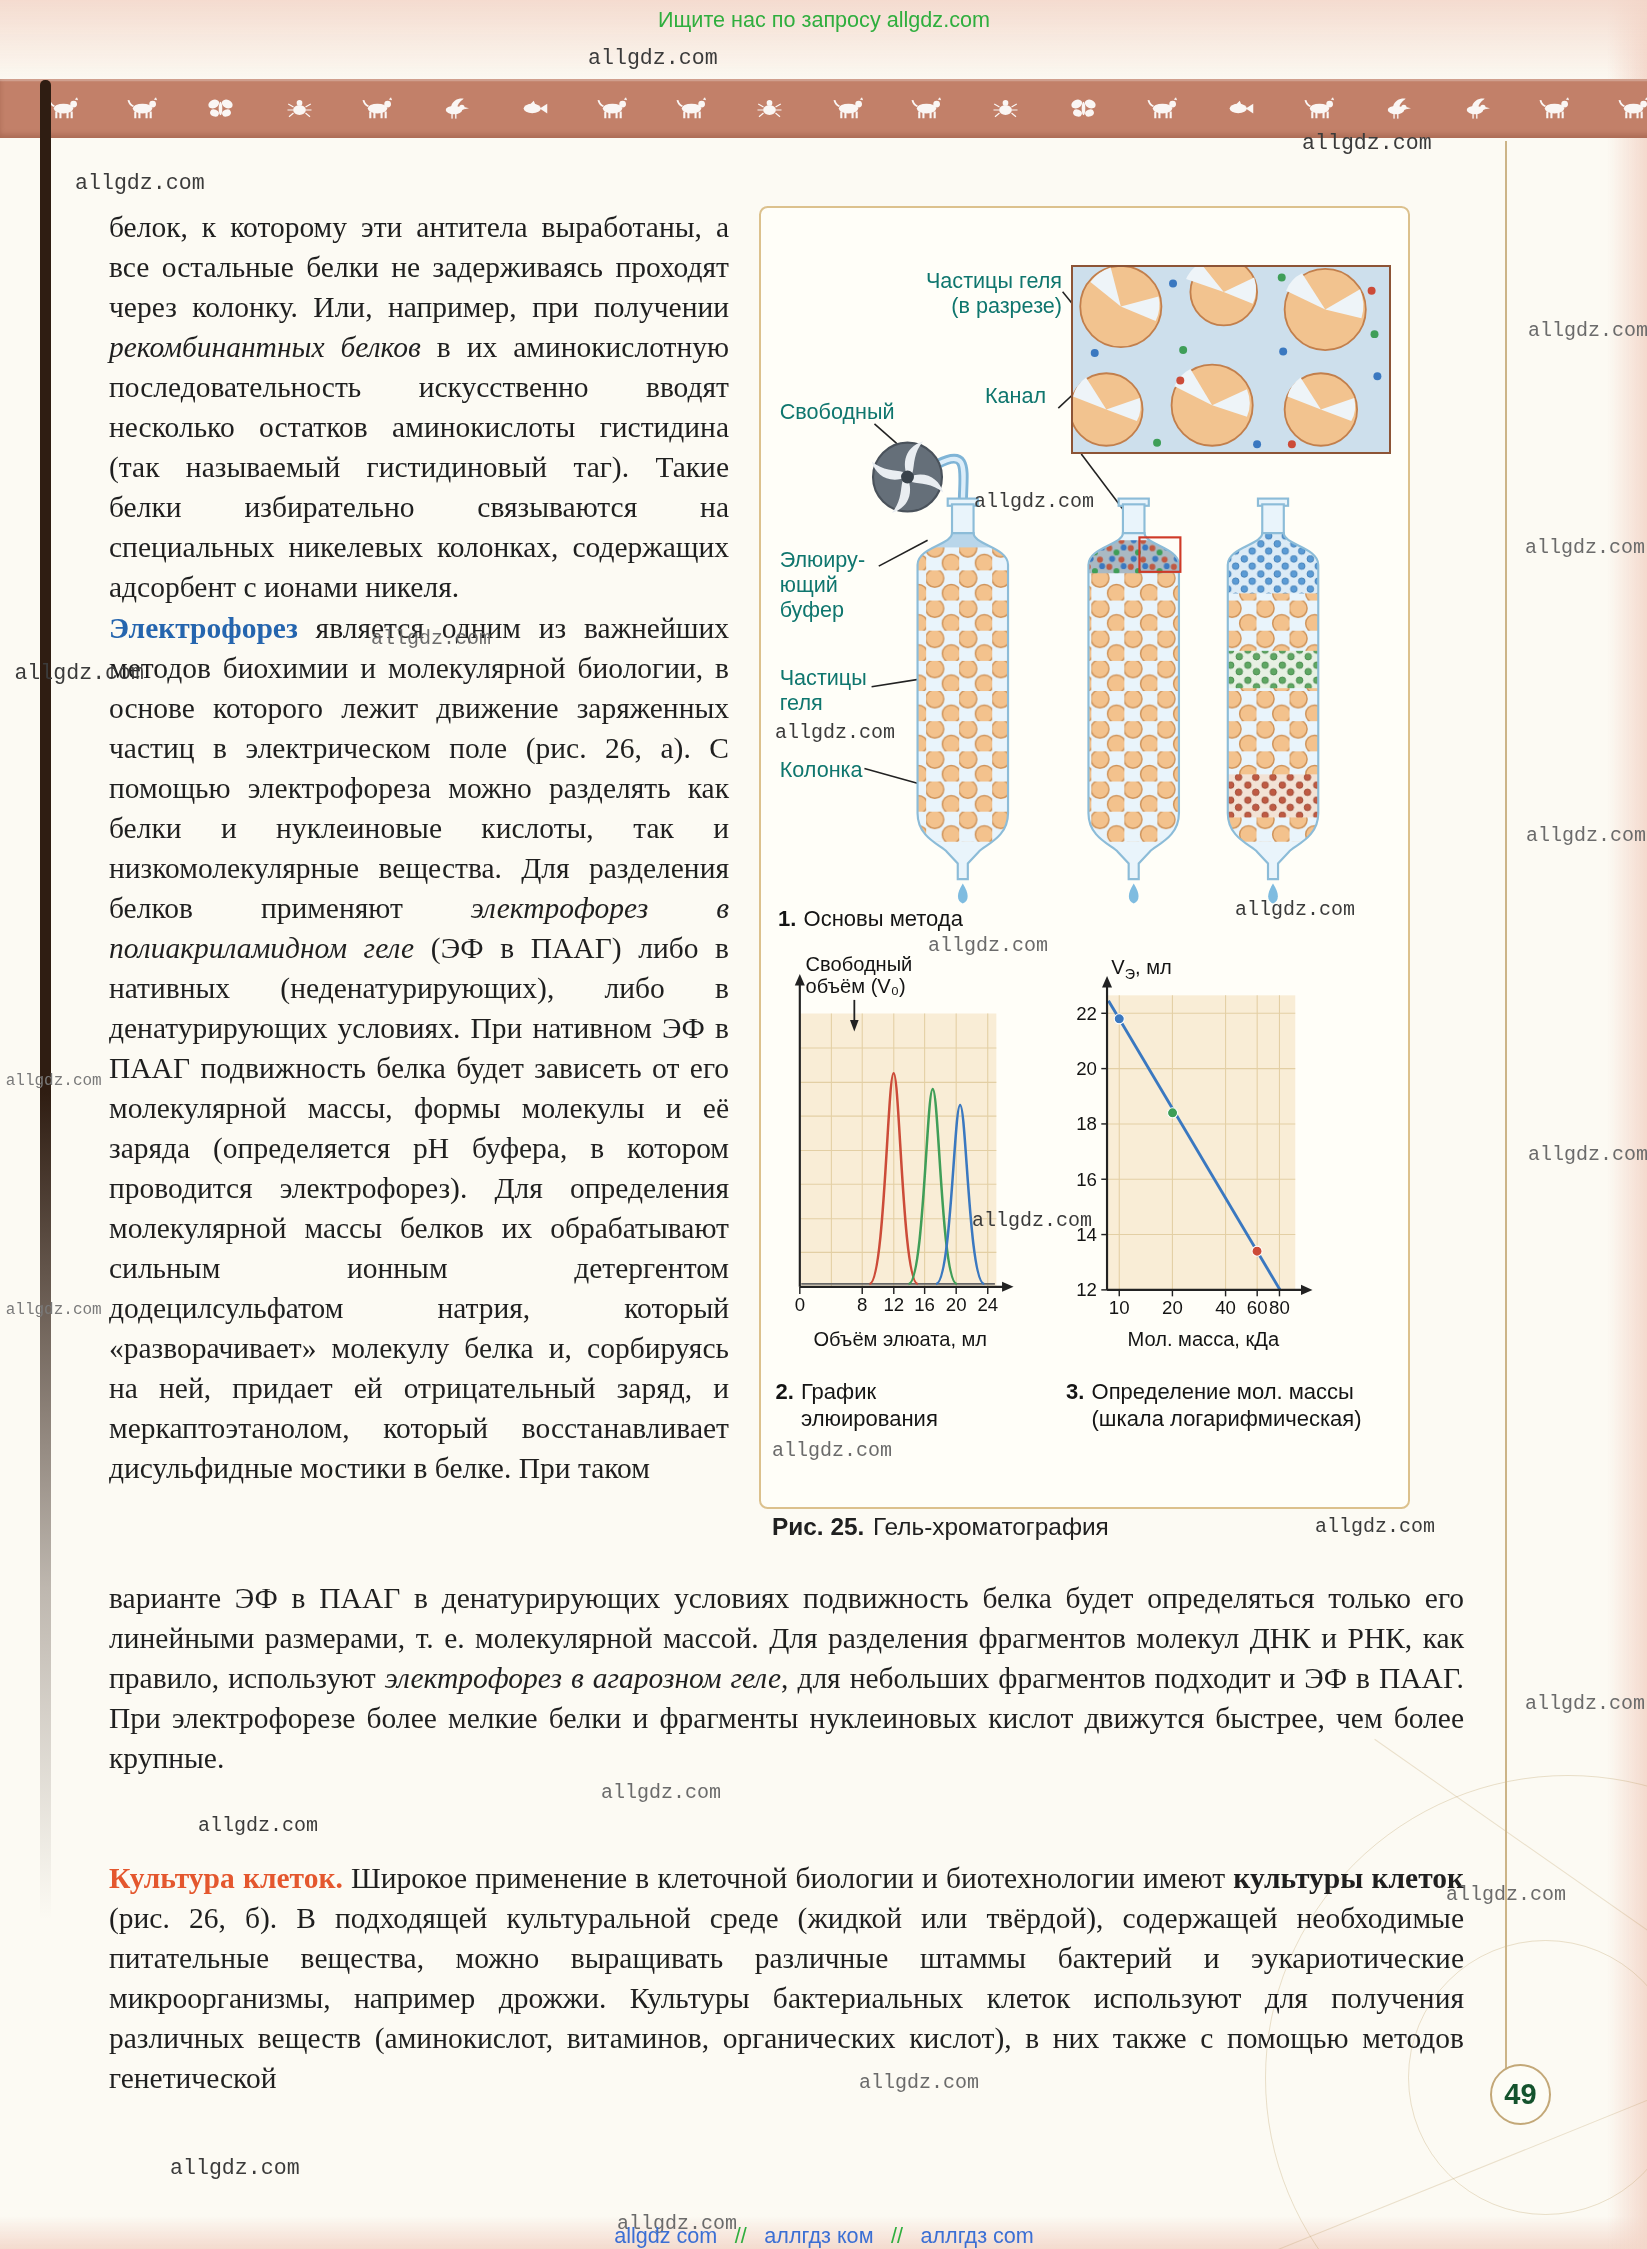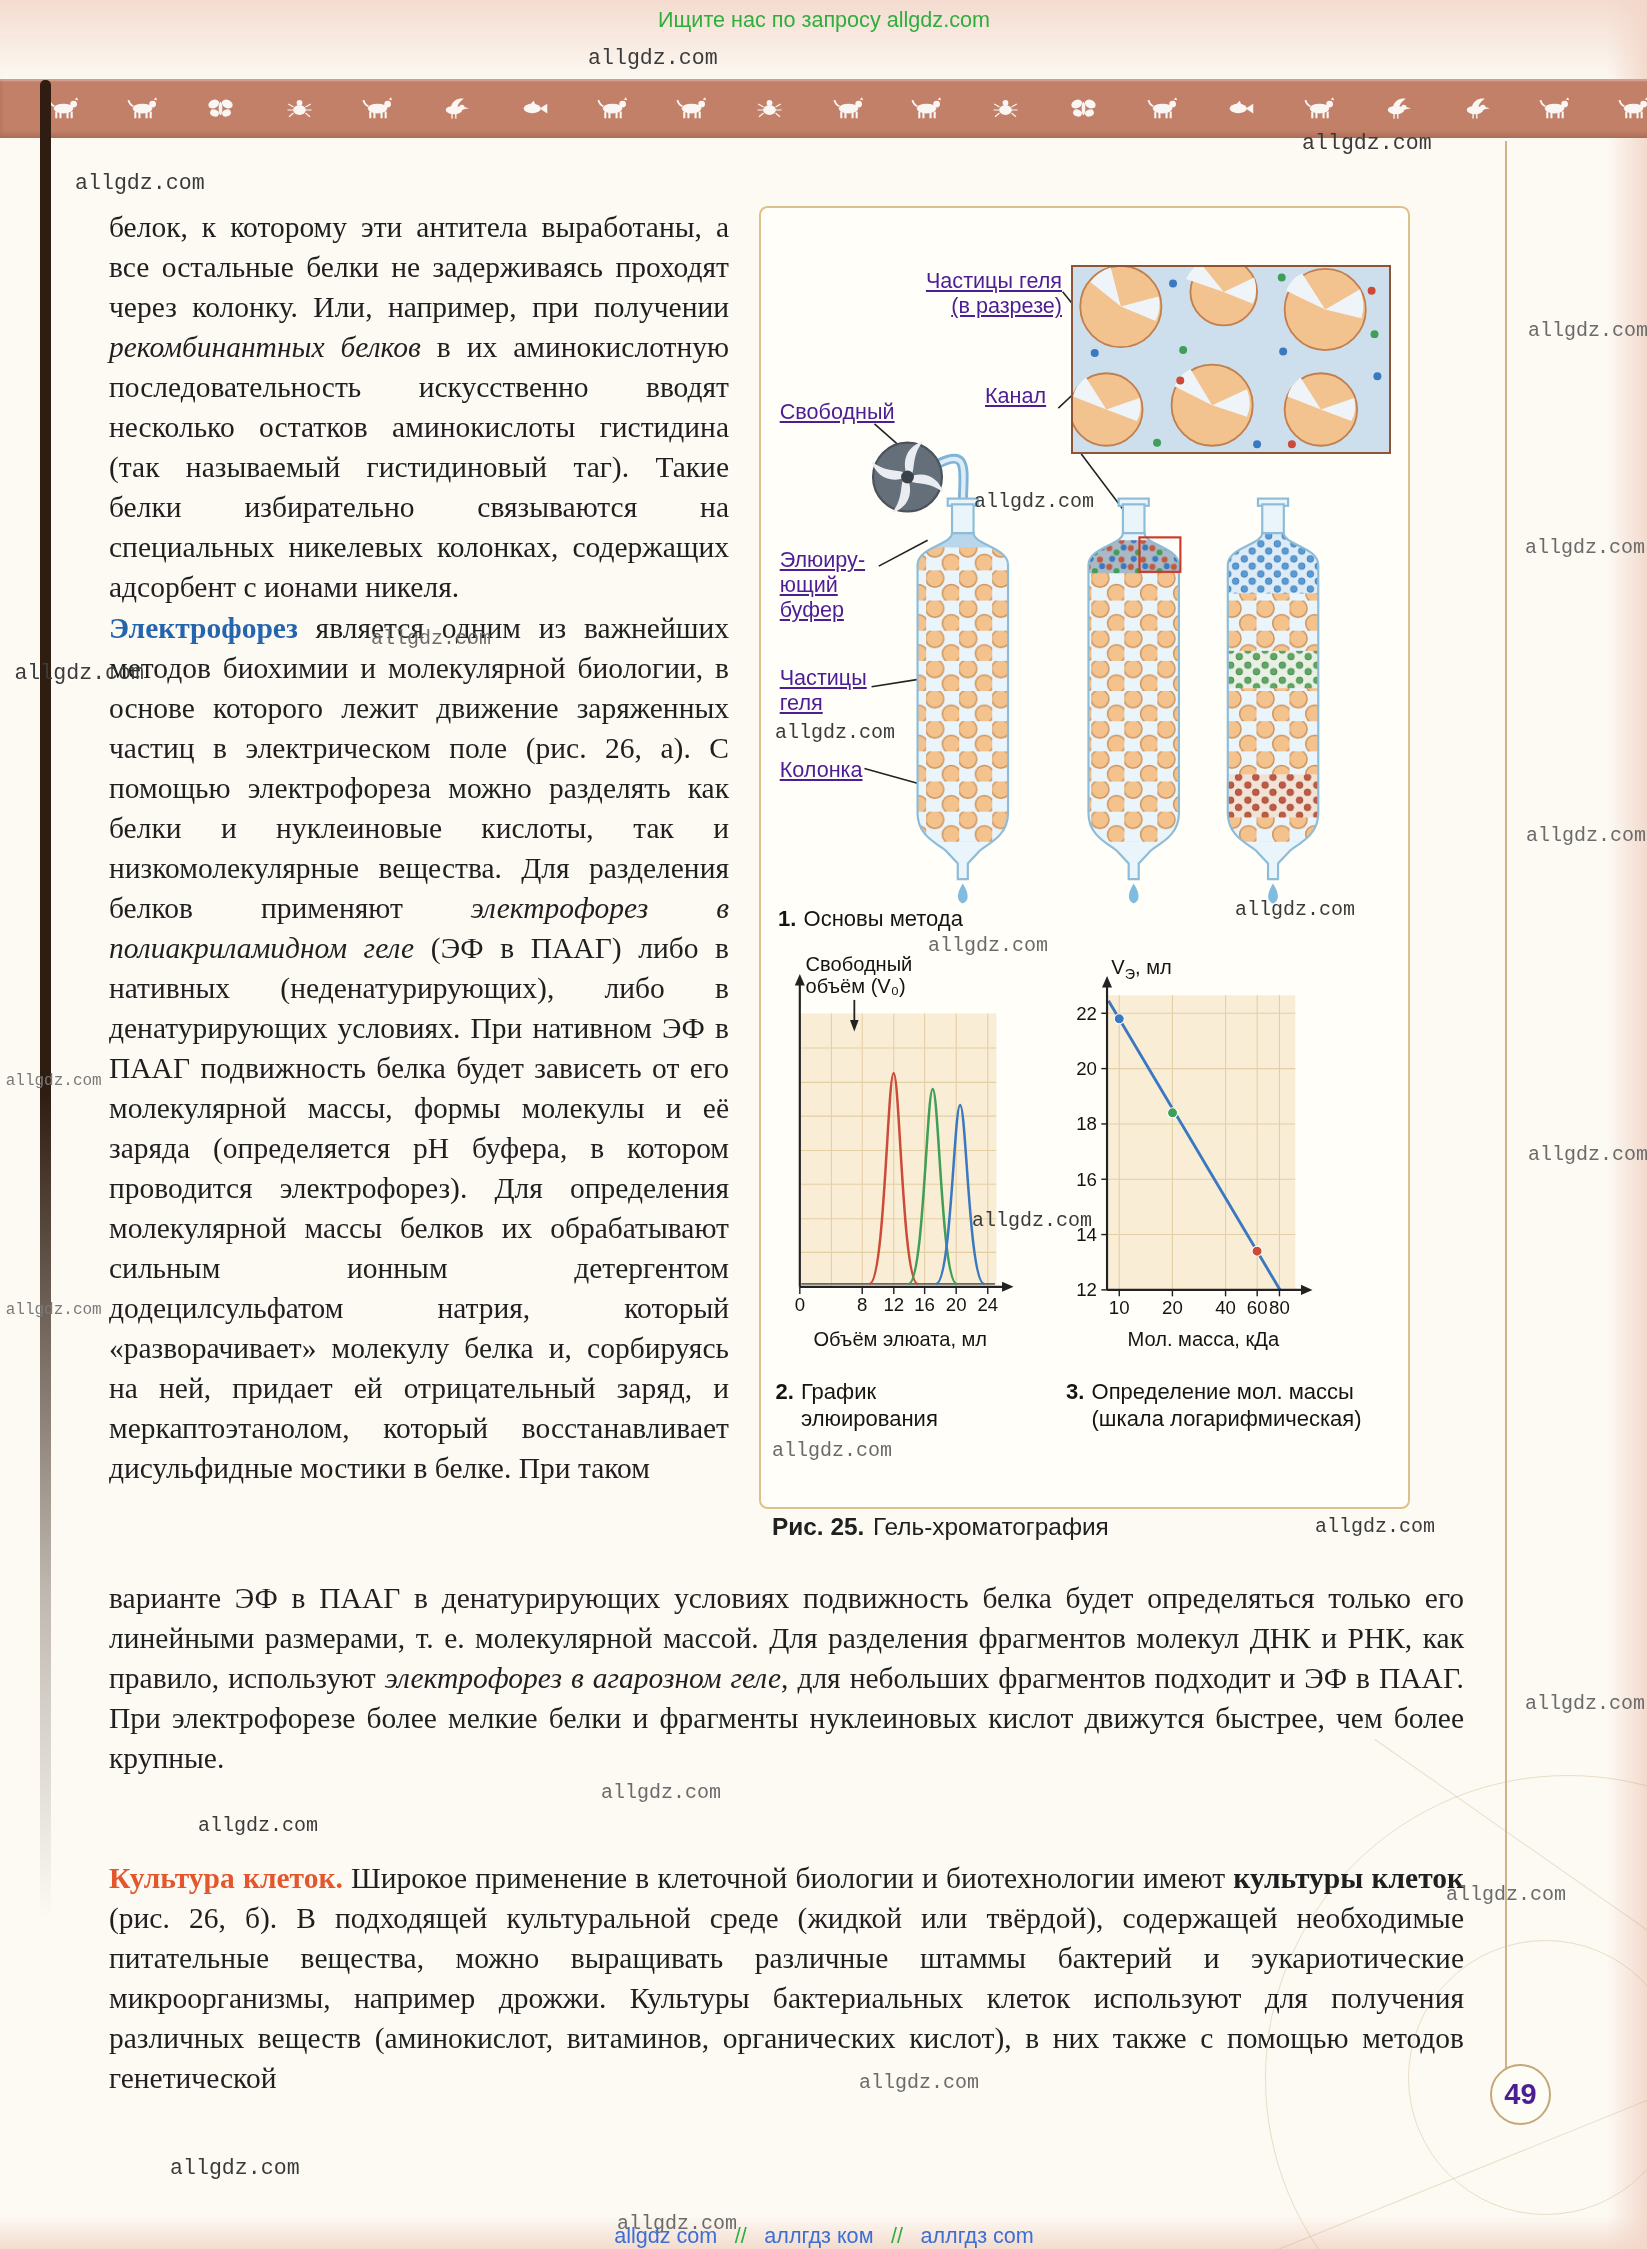--- a/index.html
+++ b/index.html
@@ -29,35 +29,35 @@
   .head-orange{color:#e4572e;font-weight:bold;}
   .wm{position:absolute;font-family:Liberation Mono, monospace;font-size:20px;color:#6b6b6b;white-space:nowrap;z-index:6;}
   .wm.dark{color:#3b3b3b;}
   .wm.small{font-size:16px;color:#7a7a7a;}
   .wm-green{position:absolute;left:0;width:100%;text-align:center;top:7.2px;font-family:"Liberation Sans",sans-serif;
     font-size:21.6px;color:#2fae3e;z-index:6;}
   .figure{position:absolute;left:759px;top:206px;width:647px;height:1299px;border:2.2px solid #dcc18d;
     border-radius:8.6px;background:#fffef8;z-index:2;}
   .overlay{position:absolute;left:0;top:0;width:642px;height:1295px;z-index:2;}
   .inset{position:absolute;left:310px;top:57px;width:316px;height:185px;border:2.2px solid #8d5436;background:#cddfec;z-index:3;}
-  .figlabel{position:absolute;font-family:"Liberation Sans",sans-serif;font-size:21.6px;line-height:25px;color:#4c1d95;
-    white-space:pre-line;z-index:4;text-decoration:underline;}
+  .figlabel{position:absolute;font-family:"Liberation Sans",sans-serif;font-size:21.6px;line-height:25px;color:#0f766e;
+    white-space:pre-line;z-index:4;}
   .figlabel.right{text-align:right;}
   .step{position:absolute;display:flex;align-items:flex-start;font-family:"Liberation Sans",sans-serif;
     font-size:22px;line-height:26.6px;color:#141414;z-index:4;}
   .step b{margin-right:7.2px;}
   .step span{white-space:pre-line;}
   .graph{position:absolute;z-index:3;}
   .gtxt{font-family:"Liberation Sans",sans-serif;font-size:28px;fill:#141414;}
   .gtick{font-family:"Liberation Sans",sans-serif;font-size:26px;fill:#141414;}
   .caption{position:absolute;left:772px;top:1513px;font-family:"Liberation Sans",sans-serif;font-size:24.4px;color:#202020;z-index:2;}
   .caption b{margin-right:8.6px;}
   .pagenum{position:absolute;left:1490px;top:2064px;width:57px;height:57px;border:2.2px solid #c3a878;border-radius:50%;
     background:#fdfcf5;display:flex;align-items:center;justify-content:center;
-    font-family:"Liberation Sans",sans-serif;font-weight:bold;font-size:29px;color:#4c1d95;z-index:3;}
+    font-family:"Liberation Sans",sans-serif;font-weight:bold;font-size:29px;color:#14532d;z-index:3;}
   .footer-line{position:absolute;left:0;top:2223px;width:100%;text-align:center;z-index:6;
     font-family:"Liberation Sans",sans-serif;font-size:21.6px;}
   .footer-line .blue{color:#3b6fd4;margin:0 4.3px;}
   .footer-line .green{color:#2fae3e;margin:0 7.2px;}
 </style>
 </head>
 <body>
 
 <svg width="0" height="0" style="position:absolute" aria-hidden="true">
   <defs>

